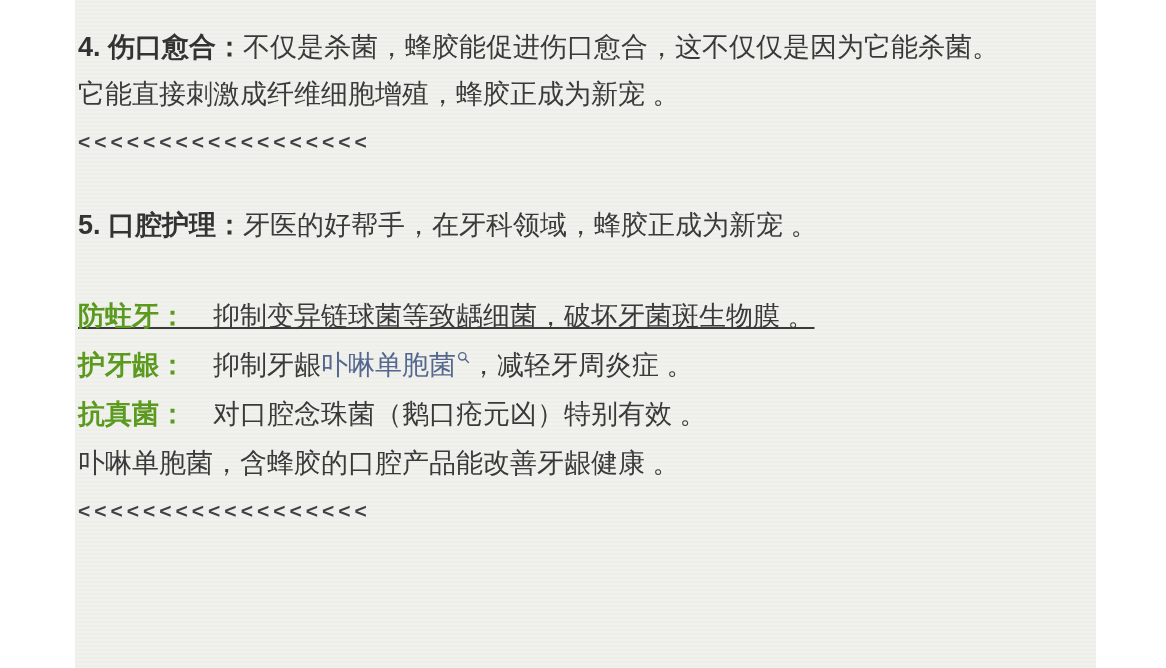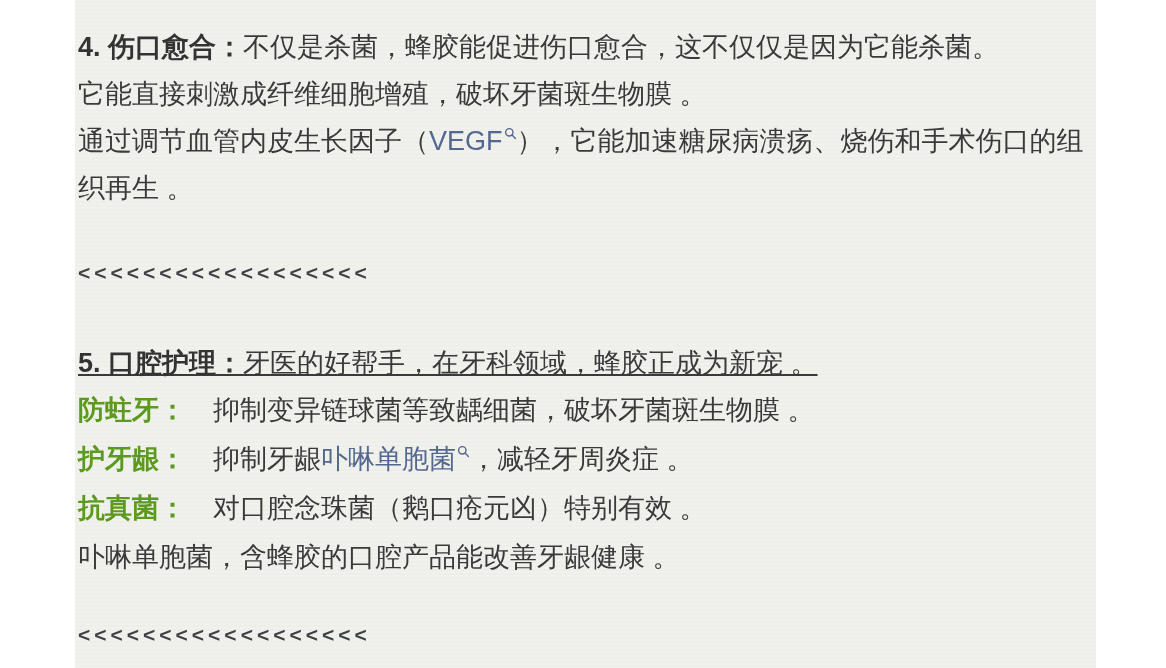--- a/index.html
+++ b/index.html
@@ -31,25 +31,21 @@
     color: var(--sep, #3e4246) !important; line-height: 47px;
   }
 </style>
 </head>
 <body>
 
 <div class="page">
   <div class="panel">
     <div class="article">
         <p><span class="run run-bold">4. 伤口愈合：</span><span class="run">不仅是杀菌，蜂胶能促进伤口愈合，这不仅仅是因为它能杀菌。</span></p>
-        <p><span class="run">它能直接刺激成纤维细胞增殖，破坏牙菌斑生物膜 。</span></p>
-        <p><span class="run">通过调节血管内皮生长因子（</span><span class="run run-link">VEGF<span class="sup-icon"><svg width="13" height="13" viewBox="0 0 13 13">
-                <circle cx="5.3" cy="5.3" r="3.7" fill="none" stroke="currentColor" stroke-width="1.4"></circle>
-                <line x1="8.1" y1="8.1" x2="11.4" y2="11.4" stroke="currentColor" stroke-width="1.4" stroke-linecap="round"></line>
-              </svg></span></span><span class="run">），它能加速糖尿病溃疡、烧伤和手术伤口的组织再生 。</span></p>
+        <p><span class="run">它能直接刺激成纤维细胞增殖，蜂胶正成为新宠 。</span></p>
         <p class="sep">&lt;&lt;&lt;&lt;&lt;&lt;&lt;&lt;&lt;&lt;&lt;&lt;&lt;&lt;&lt;&lt;&lt;&lt;</p>
         <p><span class="run run-bold">5. 口腔护理：</span><span class="run">牙医的好帮手，在牙科领域，蜂胶正成为新宠 。</span></p>
         <p><span class="run run-green">防蛀牙：</span><span class="run">　抑制变异链球菌等致龋细菌，破坏牙菌斑生物膜 。</span></p>
         <p><span class="run run-green">护牙龈：</span><span class="run">　抑制牙龈</span><span class="run run-link">卟啉单胞菌<span class="sup-icon"><svg width="13" height="13" viewBox="0 0 13 13">
                 <circle cx="5.3" cy="5.3" r="3.7" fill="none" stroke="currentColor" stroke-width="1.4"></circle>
                 <line x1="8.1" y1="8.1" x2="11.4" y2="11.4" stroke="currentColor" stroke-width="1.4" stroke-linecap="round"></line>
               </svg></span></span><span class="run">，减轻牙周炎症 。</span></p>
         <p><span class="run run-green">抗真菌：</span><span class="run">　对口腔念珠菌（鹅口疮元凶）特别有效 。</span></p>
         <p><span class="run">卟啉单胞菌，含蜂胶的口腔产品能改善牙龈健康 。</span></p>
         <p class="sep">&lt;&lt;&lt;&lt;&lt;&lt;&lt;&lt;&lt;&lt;&lt;&lt;&lt;&lt;&lt;&lt;&lt;&lt;</p>

